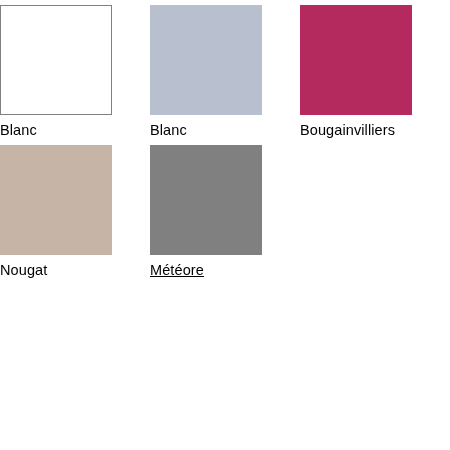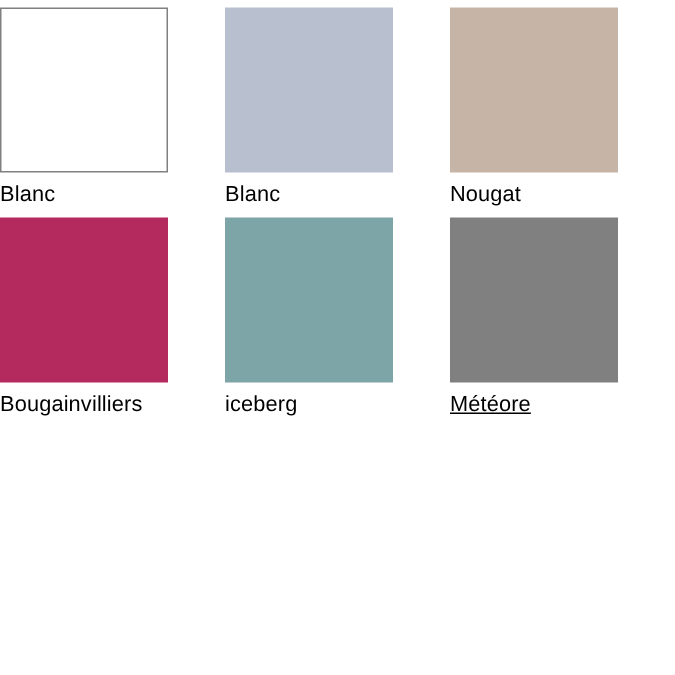--- a/index.html
+++ b/index.html
@@ -64,28 +64,24 @@
 <div id="palette-grid" style="grid-template-columns: repeat(3, 150px);">
     <div class="swatch-cell">
       <div class="swatch-chip bordered" style="background-color: rgb(255, 255, 255); border-color: rgb(128, 128, 128);"></div>
       <div class="swatch-label" style="color: rgb(0, 0, 0);">Blanc</div>
     </div>
     <div class="swatch-cell">
       <div class="swatch-chip" style="background-color: rgb(184, 192, 208);"></div>
       <div class="swatch-label" style="color: rgb(0, 0, 0);">Blanc</div>
     </div>
     <div class="swatch-cell">
-      <div class="swatch-chip" style="background-color: rgb(198, 181, 167);"></div>
-      <div class="swatch-label" style="color: rgb(0, 0, 0);">Nougat</div>
-    </div>
-    <div class="swatch-cell">
       <div class="swatch-chip" style="background-color: rgb(181, 42, 94);"></div>
       <div class="swatch-label" style="color: rgb(0, 0, 0);">Bougainvilliers</div>
     </div>
     <div class="swatch-cell">
-      <div class="swatch-chip" style="background-color: rgb(125, 164, 166);"></div>
-      <div class="swatch-label" style="color: rgb(0, 0, 0);">iceberg</div>
+      <div class="swatch-chip" style="background-color: rgb(198, 181, 167);"></div>
+      <div class="swatch-label" style="color: rgb(0, 0, 0);">Nougat</div>
     </div>
     <div class="swatch-cell">
       <div class="swatch-chip" style="background-color: rgb(128, 128, 128);"></div>
       <div class="swatch-label" style="color: rgb(0, 0, 0); text-decoration: underline;">Météore</div>
     </div>
   </div>
 
 </body></html>

